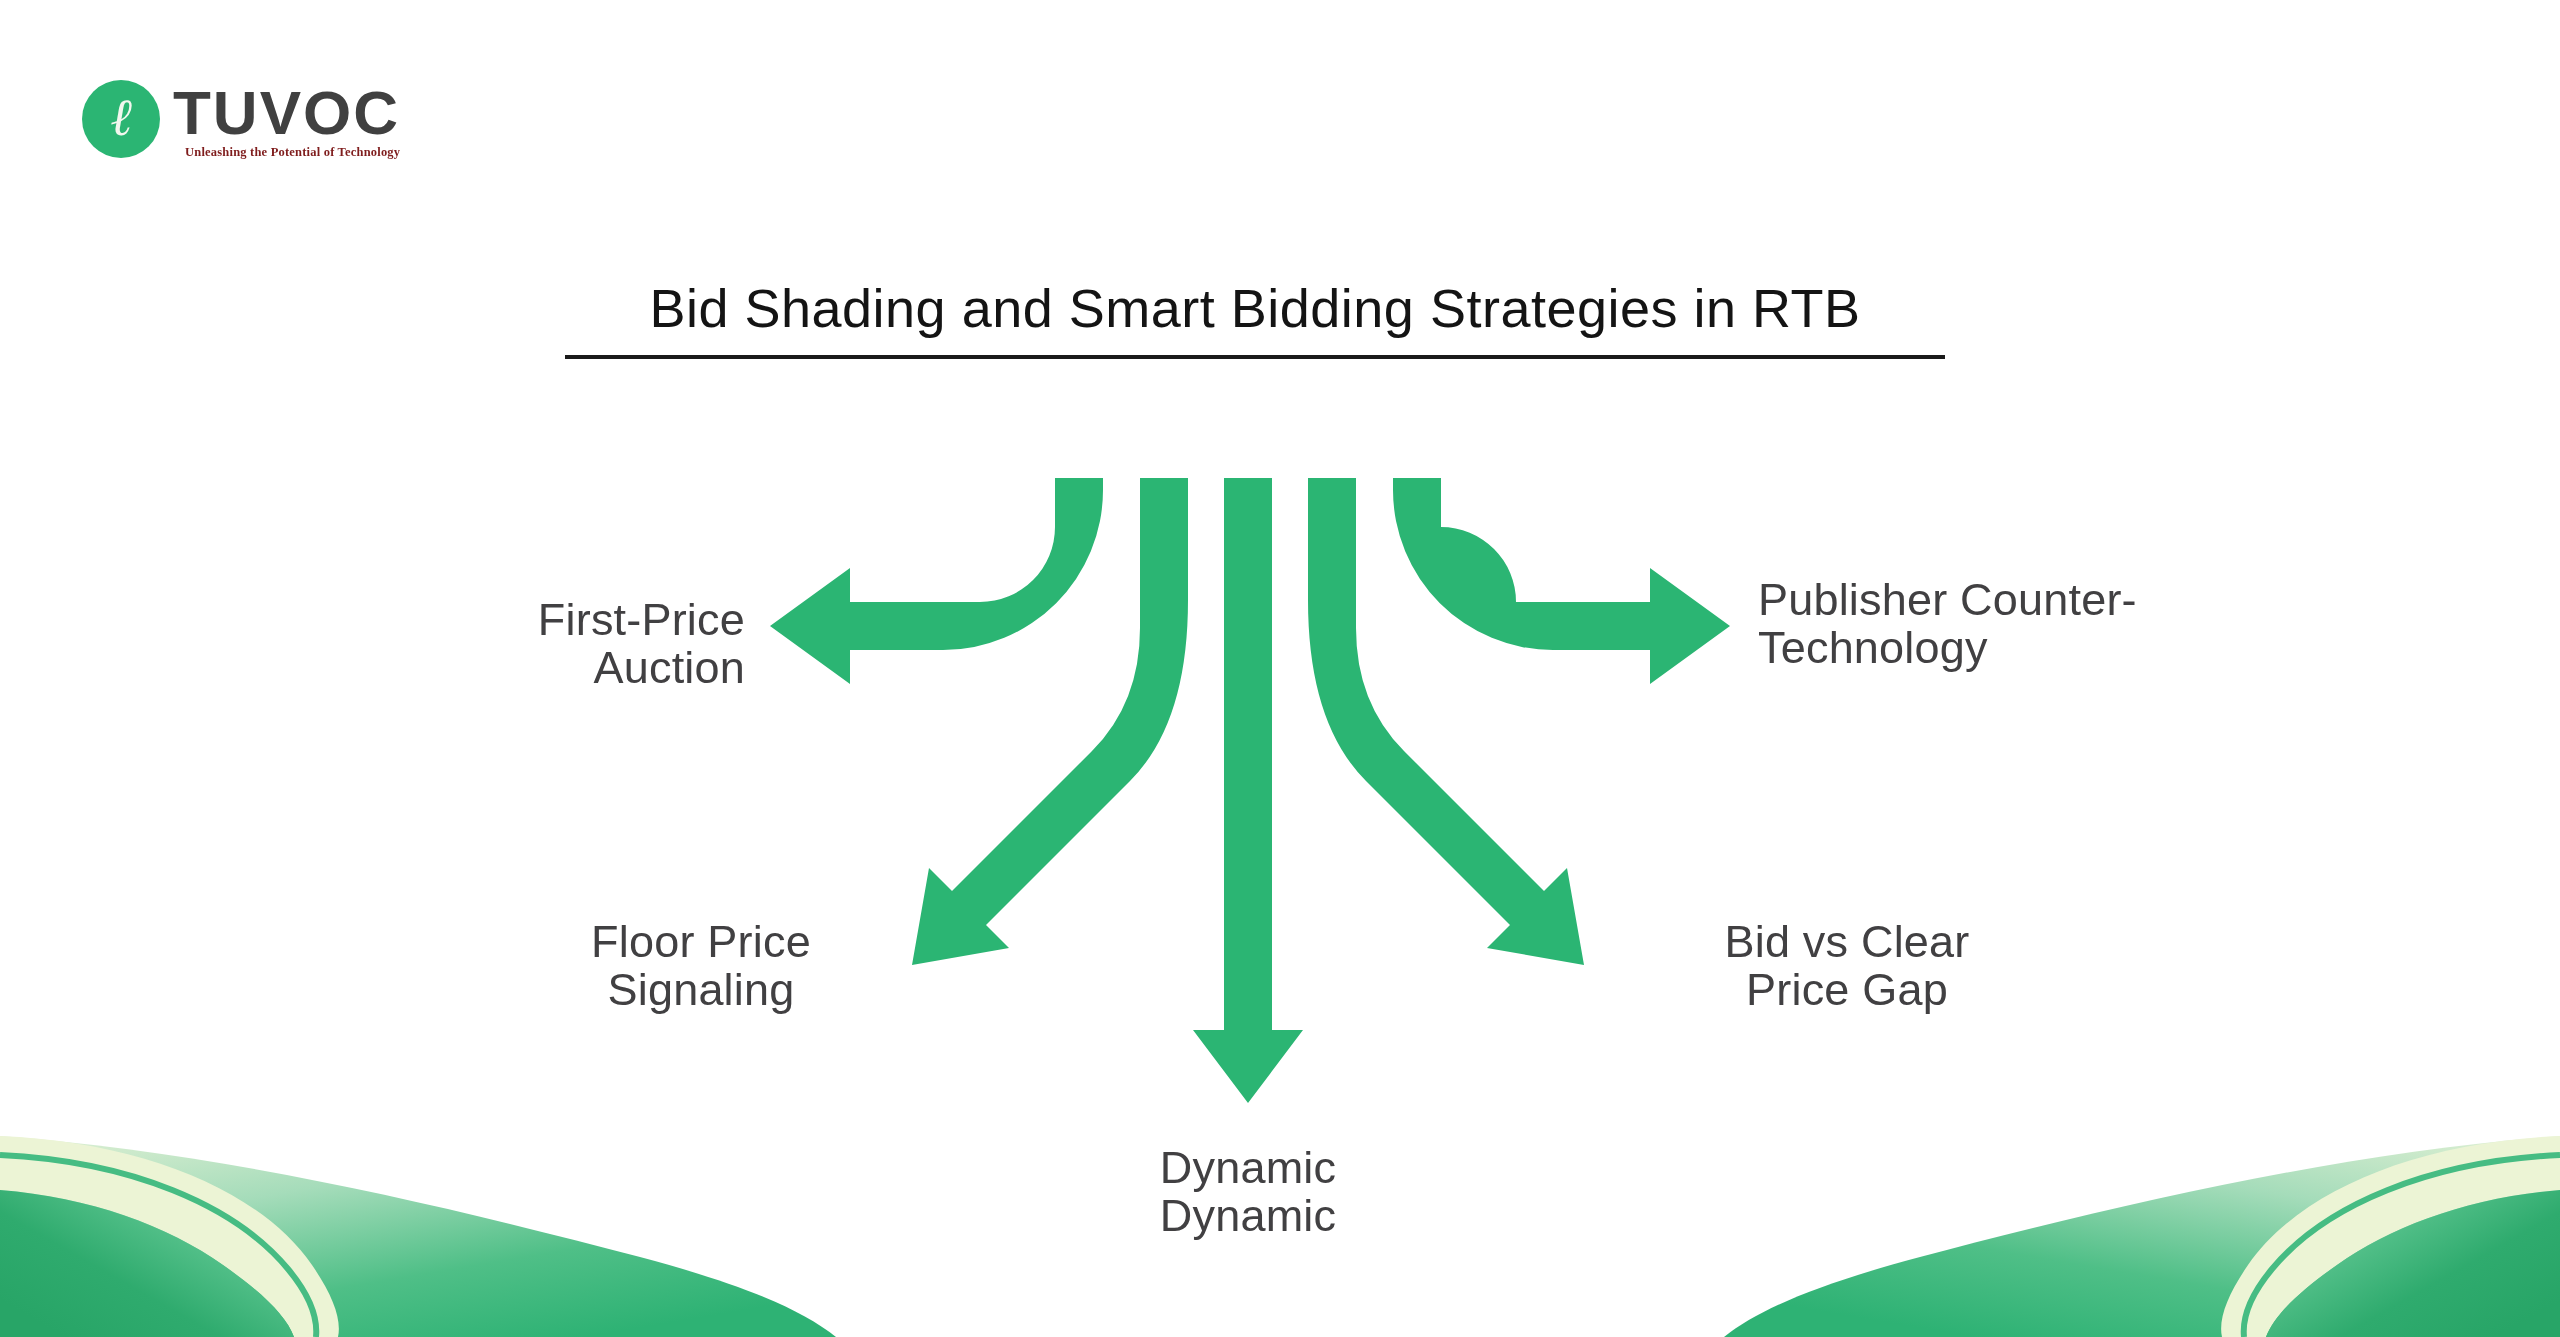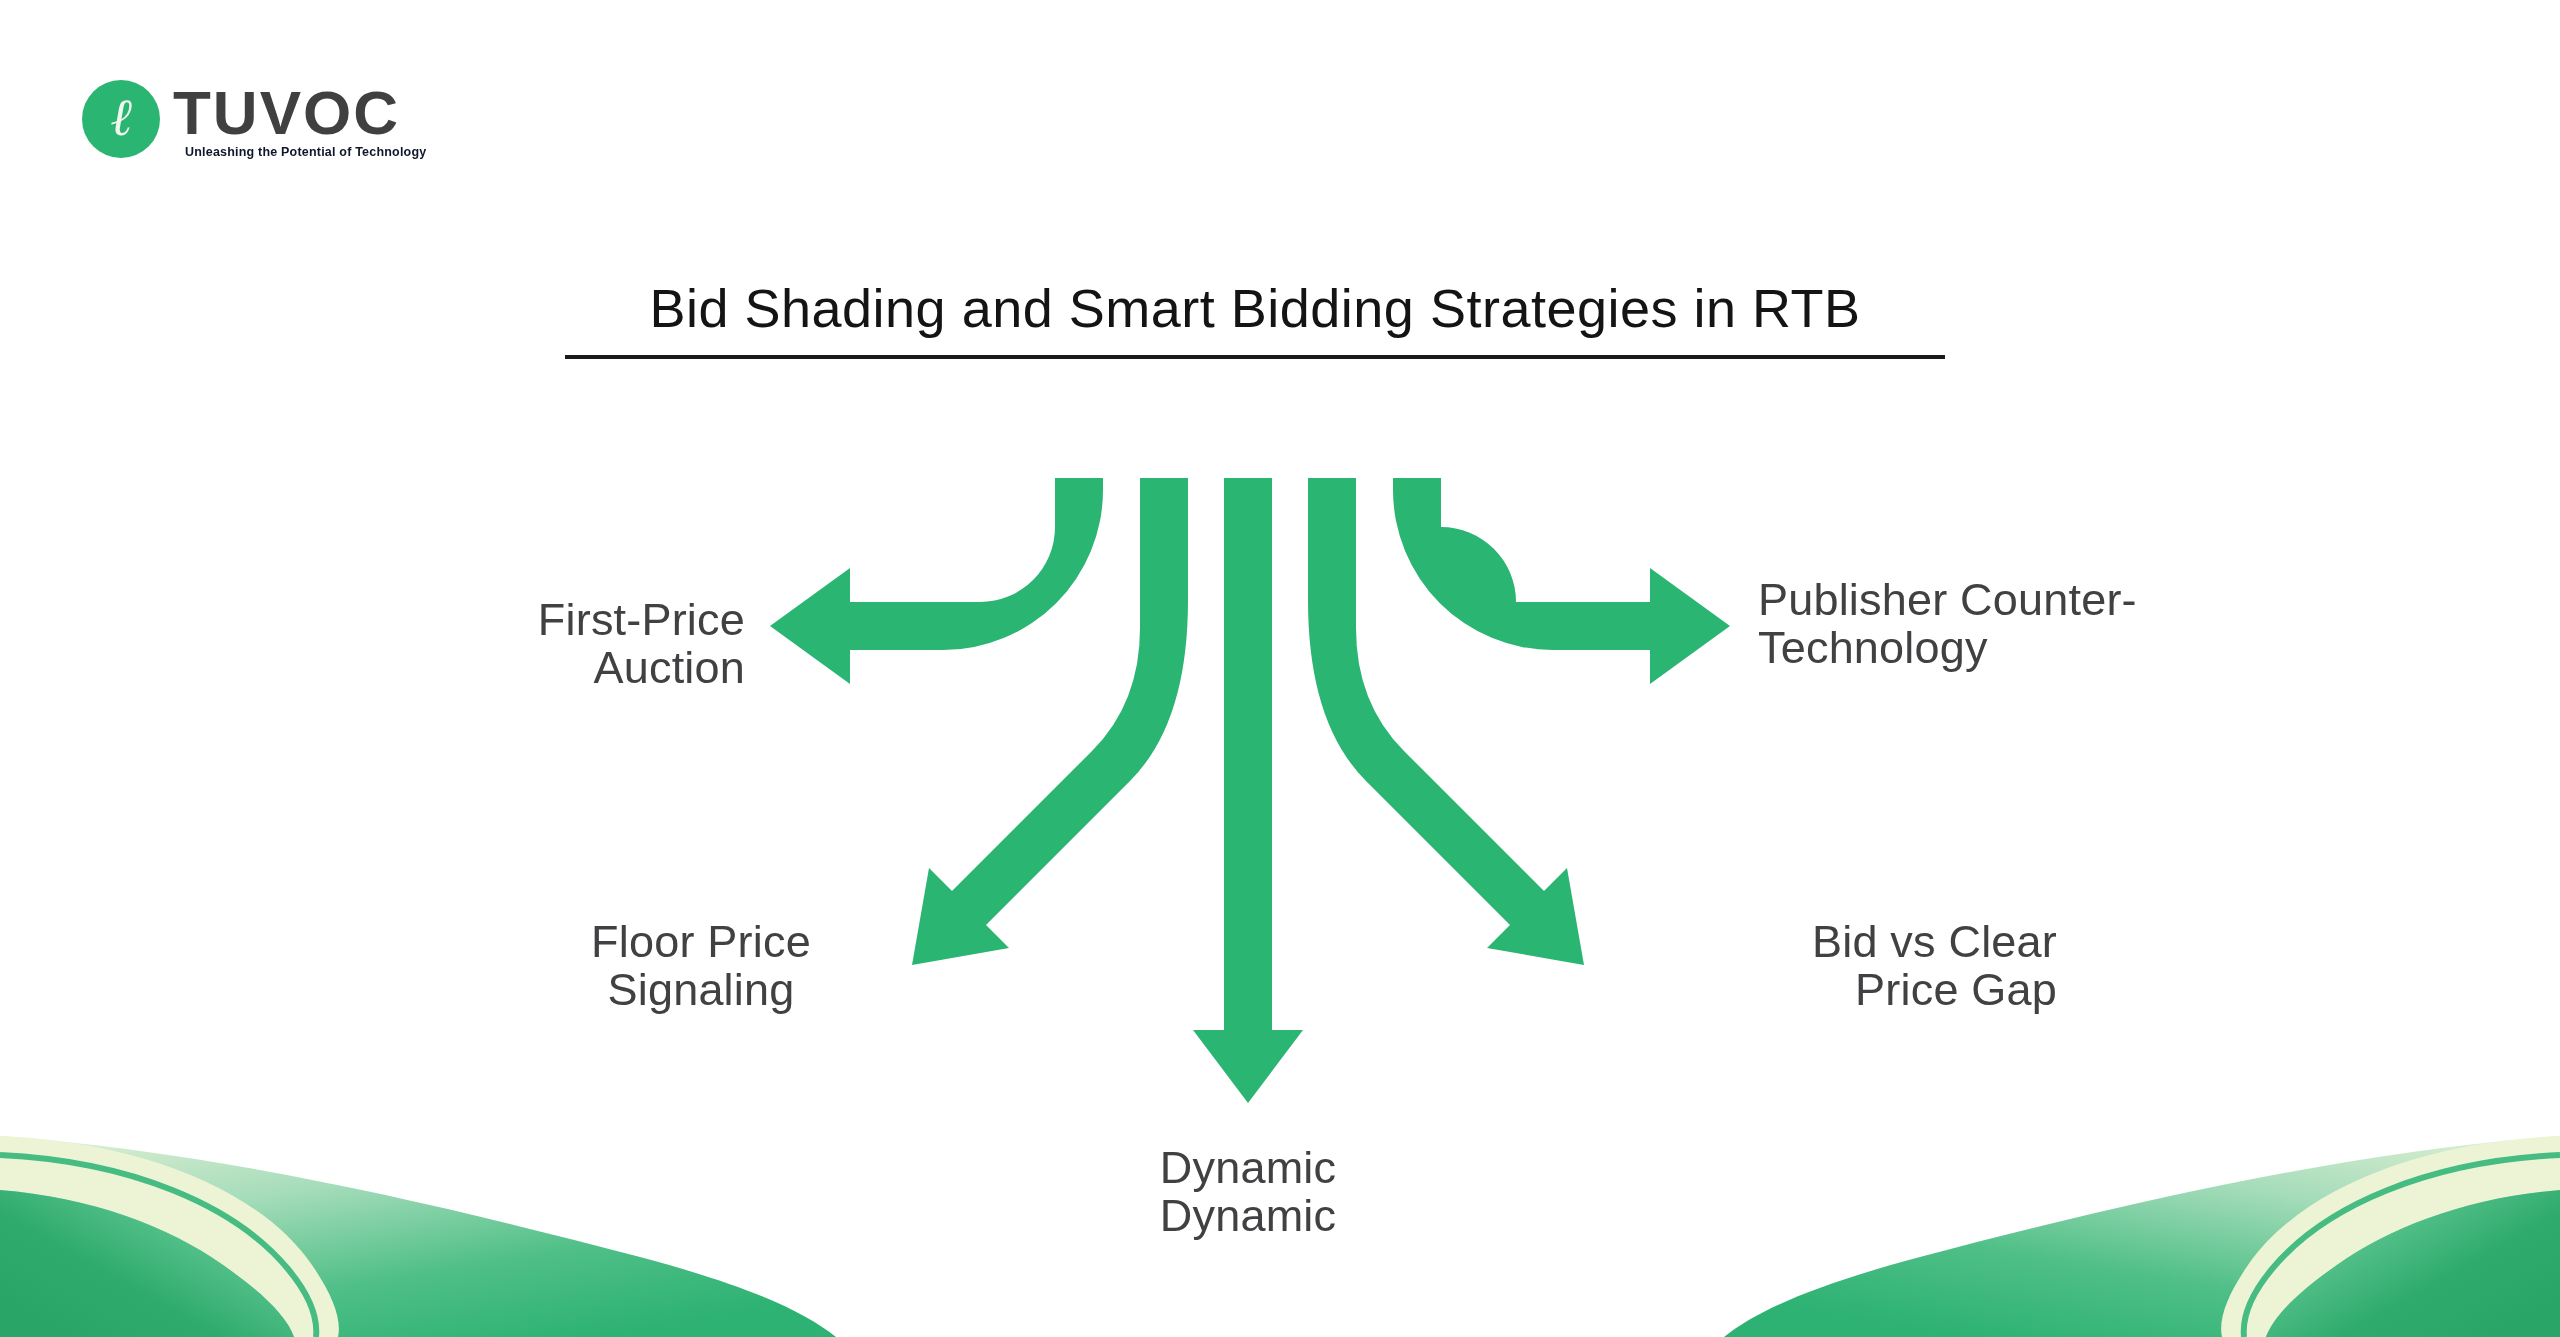--- a/index.html
+++ b/index.html
@@ -25,22 +25,22 @@
     font-size:52px;
     line-height:1;
     transform:translateY(-2px);
   }
   .brand-text{margin-left:13px;display:flex;flex-direction:column;}
   .brand-name{
     font-size:62px;font-weight:bold;letter-spacing:2px;
     color:#404040;line-height:0.92;margin-top:4px;
   }
   .brand-tagline{
-    font-size:12.5px;color:#0f172a;margin-top:4px;margin-left:12px;
-    letter-spacing:0.2px;font-weight:bold;
+    font-size:12.5px;color:#7f1d1d;margin-top:4px;margin-left:12px;
+    letter-spacing:0.2px;font-weight:bold;font-family:Liberation Serif, serif;
   }
 
   
   .title-wrap{
     position:absolute;left:565px;top:277px;width:1380px;
     text-align:center;
     border-bottom:4px solid #1a1a1a;
     padding-bottom:16px;
   }
   .title-text{
@@ -53,21 +53,21 @@
 
   
   .branch-label{
     position:absolute;
     font-size:45px;line-height:48px;color:#414042;
     letter-spacing:0.2px;
   }
   .lbl-first    {left:395px;  top:576px;  width:350px; text-align:right;margin-top:20px;}
   .lbl-publisher{left:1758px; top:576px;  width:500px; text-align:left;}
   .lbl-floor    {left:526px;  top:918px;  width:350px; text-align:center;}
-  .lbl-bid      {left:1637px; top:918px;  width:420px; text-align:right;}
+  .lbl-bid      {left:1637px; top:918px;  width:420px; text-align:center;}
   .lbl-dynamic  {left:1098px; top:1144px; width:300px; text-align:center;}
 
   
   .wave{position:absolute;bottom:0;width:900px;height:240px;}
   .wave-left{left:0;}
   .wave-right{right:0;transform:scaleX(-1);}
 </style>
 </head>
 <body>
 

